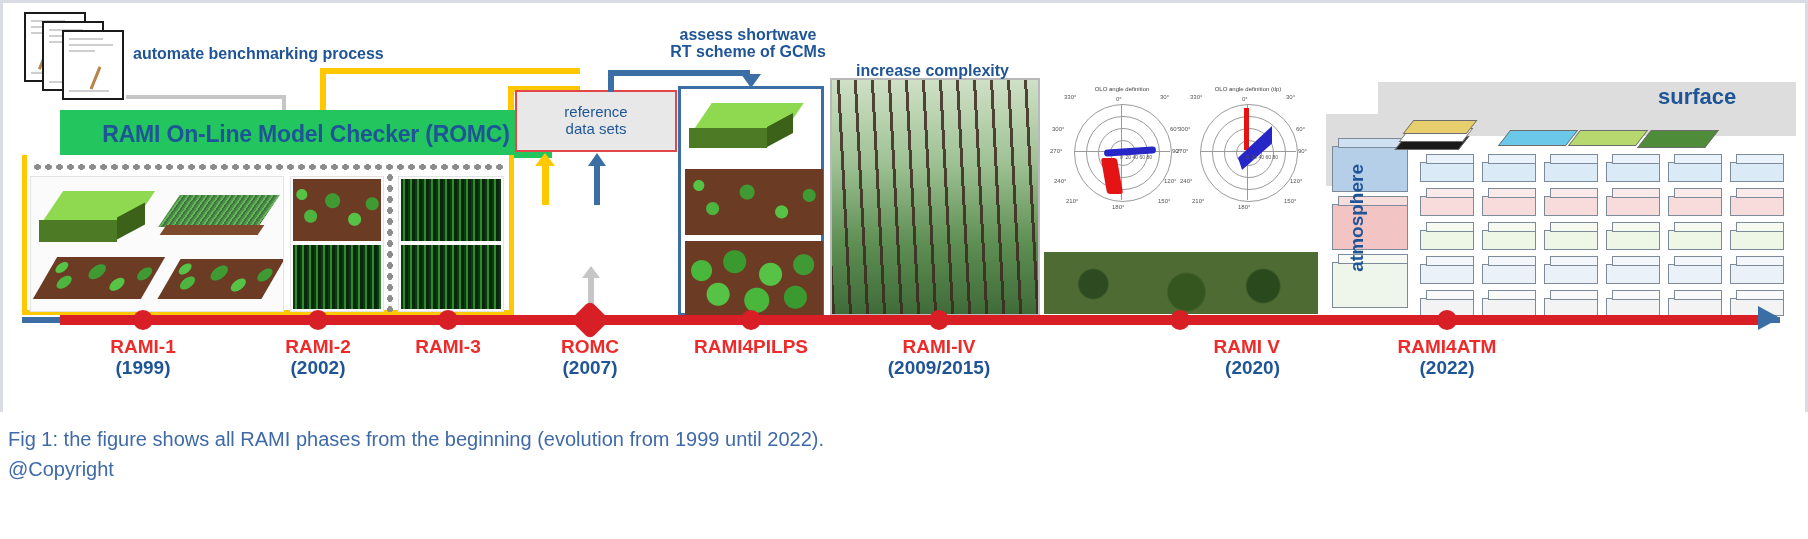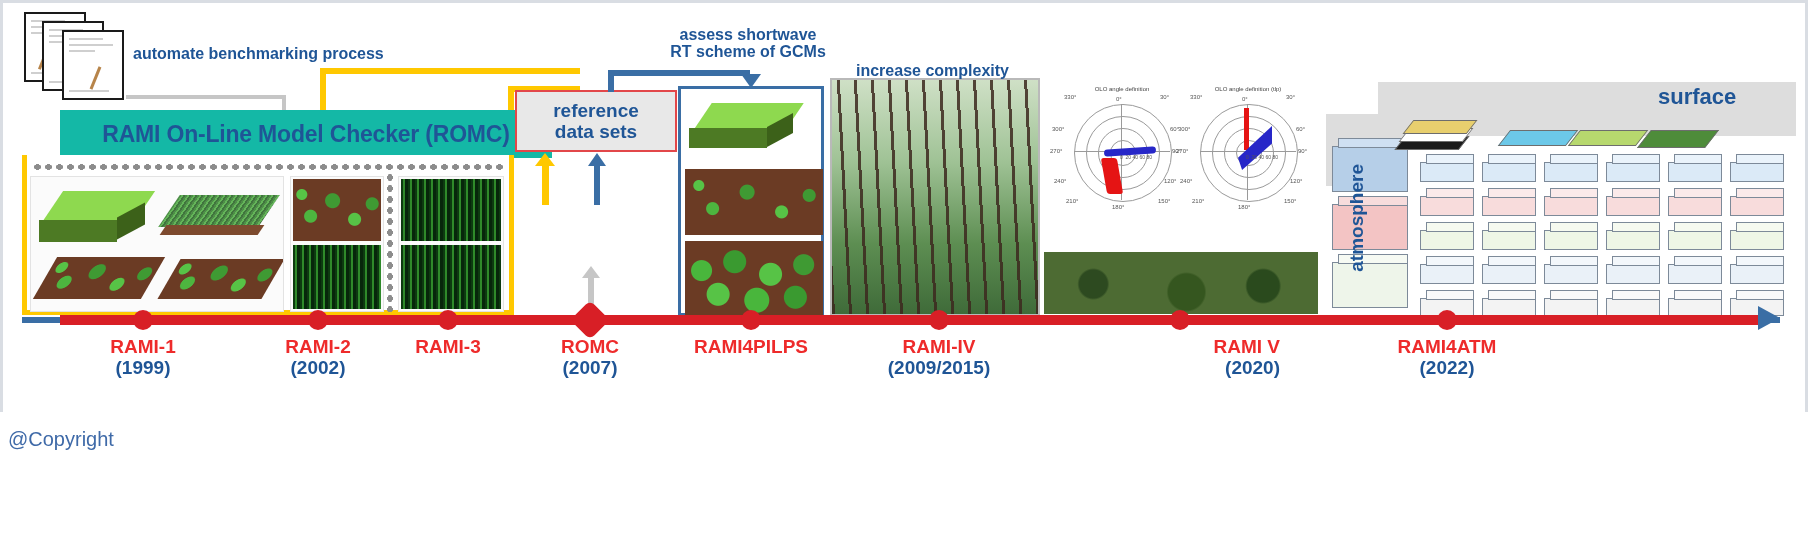--- a/index.html
+++ b/index.html
@@ -20,21 +20,21 @@
   .doc{position:absolute;background:#fff;border:2px solid #1a1a1a;}
   .doc .dl{position:absolute;background:#cfcfcf;height:2px;}
   .doc .dt{position:absolute;background:#b7844a;}
 
   
   .grayline{background:#c6c6c6;}
   .yellowline{background:#ffc800;}
   .blueline{background:#3a6ea5;}
 
   
-  .romc-banner{left:60px;top:110px;width:492px;height:48px;background:#14b8a6;}
+  .romc-banner{left:60px;top:110px;width:492px;height:48px;background:#22c55e;}
   .romc-banner span{display:block;line-height:48px;text-align:center;font-size:23px;font-weight:bold;color:#1f5596;letter-spacing:-.2px;}
   .romc-frame{left:22px;top:155px;width:492px;height:160px;border:5px solid #ffc800;border-top:none;box-sizing:border-box;background:#fff;}
 
   
   .dotrail{left:32px;top:163px;width:474px;height:8px;
     background-image:radial-gradient(#8c8c8c 46%,transparent 48%);
     background-size:11px 8px;background-repeat:repeat-x;}
   .dotcol{left:386px;top:172px;width:8px;height:140px;
     background-image:radial-gradient(#8c8c8c 46%,transparent 48%);
     background-size:8px 11px;background-repeat:repeat-y;}
@@ -65,21 +65,21 @@
      linear-gradient(180deg,#cfe0c6 0%,#9fc295 35%,#5d8e52 70%,#3f6b39 100%);}
   .photo-aerial{position:absolute;background:
      radial-gradient(circle at 18% 70%,#2d4a20 0 14px,transparent 16px),
      radial-gradient(circle at 52% 78%,#35561f 0 18px,transparent 20px),
      radial-gradient(circle at 80% 72%,#2a4a1d 0 16px,transparent 18px),
      linear-gradient(180deg,#ffffff 0 38%,#4d6b33 38% 100%);}
 
   
   .redbox{background:#e8e8e8;border:2px solid #e2474a;box-sizing:border-box;
     display:flex;align-items:center;justify-content:center;}
-  .redbox span{font-size:19px;font-weight:bold;color:#1f5596;line-height:1.12;text-align:center;}
+  .redbox span{font-size:15px;font-weight:normal;color:#1f5596;line-height:1.12;text-align:center;}
 
   
   .bluepanel{border:3px solid #3a6ea5;box-sizing:border-box;background:#fff;}
   .graypanel{border:2px solid #b9b9b9;box-sizing:border-box;background:#fff;}
 
   
   .tl-blue{left:22px;top:317px;width:1758px;height:6px;background:#3a6ea5;}
   .tl-red{left:60px;top:315px;width:1700px;height:10px;background:#d81f26;}
   .tl-arrow{left:1758px;top:306px;width:0;height:0;border-left:22px solid #3a6ea5;
      border-top:12px solid transparent;border-bottom:12px solid transparent;}
@@ -495,16 +495,17 @@
         <span class="nm">RAMI V</span>
         <span class="yr">(2020)</span>
       </div>
       <div class="tl-label" style="left: 1347px;">
         <span class="nm">RAMI4ATM</span>
         <span class="yr">(2022)</span>
       </div>
     </div>
 
   <div class="caption">
+    <div>Fig 1: the figure shows all RAMI phases from the beginning (evolution from 1999 until 2022).</div>
     <div>@Copyright</div>
   </div>
 
 </div>
 
 </body></html>

